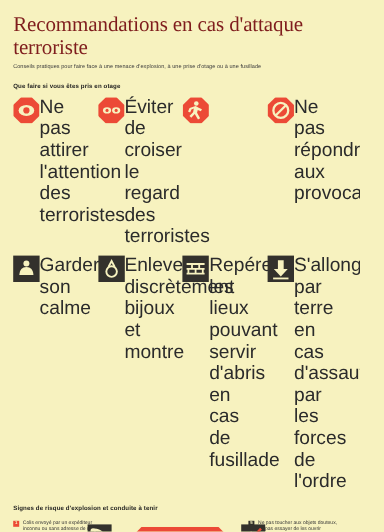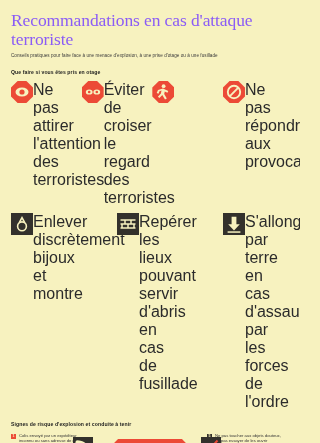--- a/index.html
+++ b/index.html
@@ -9,21 +9,21 @@
     font-family:"Liberation Sans", sans-serif;
     color:#2b2b2b;
     position:relative;
   }
   .page{width:300px;height:443px;position:relative;box-sizing:border-box;padding:0 11px;}
 
   
   .title{
     font-family:"Liberation Serif", serif;
     font-size:17.5px;line-height:19px;
-    color:#8b5cf6;letter-spacing:-0.1px;
+    color:#7f1d1d;letter-spacing:-0.1px;
     margin:11px 0 0 0;font-weight:400;
   }
   .subtitle{
     font-size:4.6px;line-height:6px;color:#3b3b3b;margin:4px 0 0 0;letter-spacing:.05px;
   }
 
   
   .sec-head{
     font-size:5.1px;font-weight:bold;color:#1c1c1c;
     margin:10px 0 6px 0;letter-spacing:.1px;
@@ -118,20 +118,31 @@
             <circle cx="11" cy="11" r="6.2" fill="none" stroke="#f7f2bf" stroke-width="1.9"></circle>
             <line x1="6.7" y1="15.3" x2="15.3" y2="6.7" stroke="#f7f2bf" stroke-width="1.9"></line>
           </svg>
       </div>
       <div class="txt">Ne pas répondre aux provocations</div>
     </div>
   </div>
 
   <div class="grid4" style="margin-top:6px;">
 
+    <div class="cell">
+      <div class="sq">
+        <svg width="22" height="22" viewBox="0 0 22 22">
+            <g fill="#f7f2bf">
+              <circle cx="11" cy="6.6" r="2.5"></circle>
+              <path d="M11 9.6 c-3.6 0-5.6 2.4-5.9 6.6 h11.8 c-.3-4.2-2.3-6.6-5.9-6.6 Z"></path>
+            </g>
+          </svg>
+      </div>
+      <div class="txt">Garder son calme</div>
+    </div>
 
     <div class="cell">
       <div class="sq">
         <svg width="22" height="22" viewBox="0 0 22 22">
             <g fill="none" stroke="#f7f2bf" stroke-width="1.6">
               <circle cx="11" cy="13.3" r="4.4"></circle>
               <path d="M8.4 9.4 L11 4.6 L13.6 9.4"></path>
             </g>
           </svg>
       </div>

